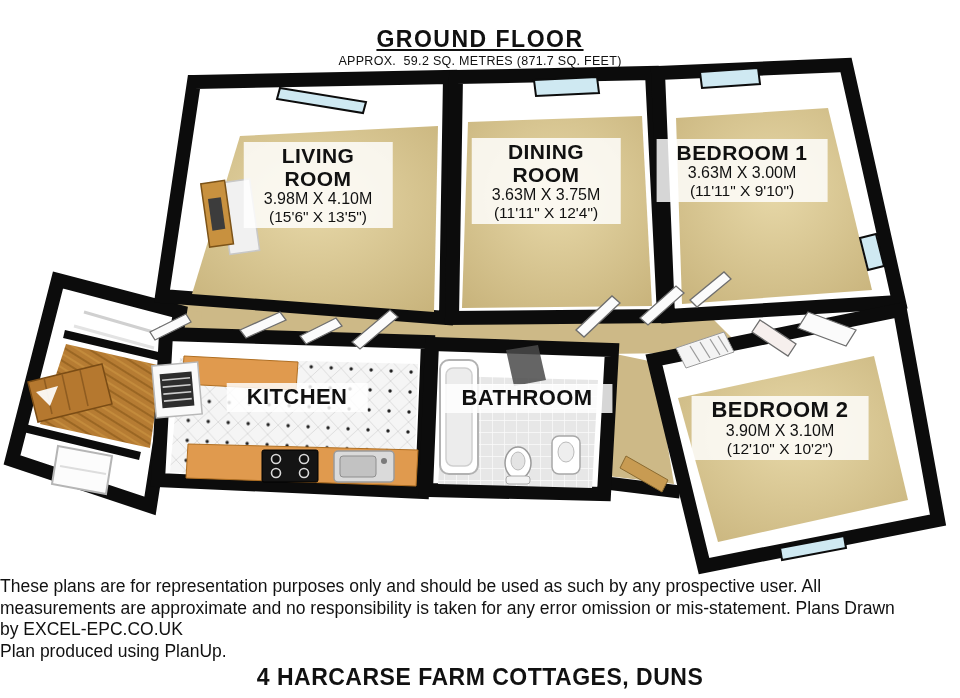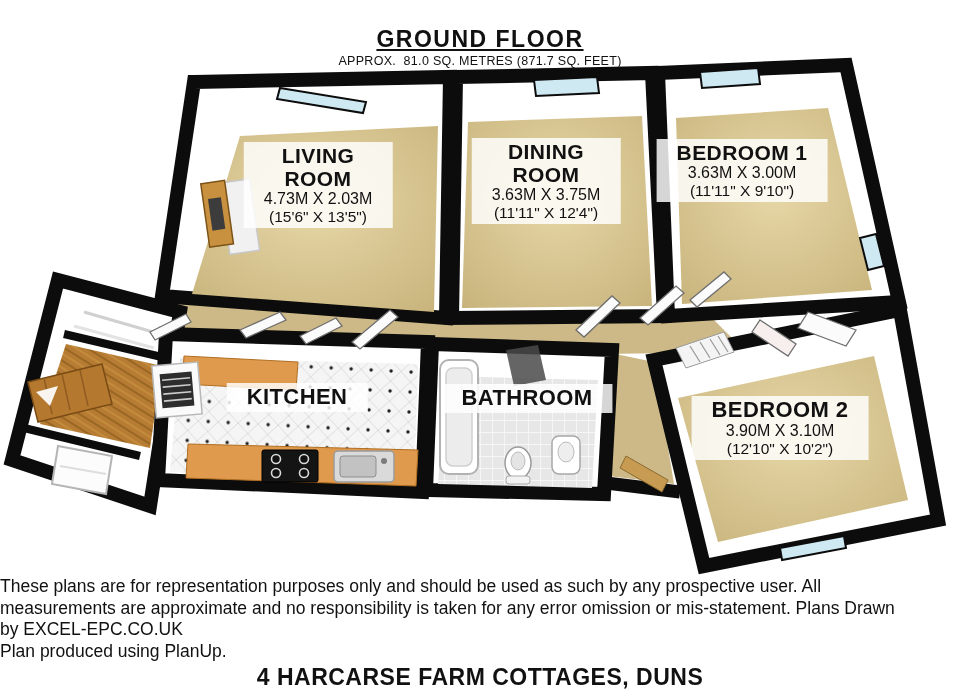--- a/index.html
+++ b/index.html
@@ -21,21 +21,21 @@
           font-size:17.5px;line-height:21.5px;}
   .address{position:absolute;top:664px;left:0;width:100%;text-align:center;
            font-size:23px;font-weight:bold;letter-spacing:.5px;}
 </style>
 </head>
 <body>
 
 <div class="stage">
 
   <div class="hdr-title">GROUND FLOOR</div>
-  <div class="hdr-sub">APPROX.  81.0 SQ. METRES (871.7 SQ. FEET)</div>
+  <div class="hdr-sub">APPROX.  59.2 SQ. METRES (871.7 SQ. FEET)</div>
 
   <svg class="plan-svg" width="960" height="698" viewBox="0 0 960 698">
     <defs>
       <radialGradient id="gCarpet" cx="50%" cy="42%" r="78%">
         <stop offset="0%" stop-color="#e7d8a8"></stop>
         <stop offset="100%" stop-color="#c7b27a"></stop>
       </radialGradient>
       <pattern id="pKitchen" width="20" height="20" patternUnits="userSpaceOnUse" patternTransform="rotate(3)">
         <rect width="20" height="20" fill="#f5f5f5"></rect>
         <path d="M10,0 L20,10 L10,20 L0,10 Z" fill="none" stroke="#dcdcdc" stroke-width="1"></path>
@@ -174,21 +174,21 @@
       <polygon points="534,80 597,77 599,93 536,96" fill="#cfe9f2"></polygon>
       <polygon points="700,72 758,68 760,84 702,88" fill="#cfe9f2"></polygon>
       <polygon points="860,238 876,234 884,266 868,270" fill="#cfe9f2"></polygon>
       <polygon points="780,548 844,536 846,548 782,560" fill="#cfe9f2"></polygon>
     </g>
   </svg>
 
   <div class="room-label" style="left:318px;top:142px">
     <div class="rl-name">LIVING</div>
     <div class="rl-name">ROOM</div>
-    <div class="rl-dim">4.73M X 2.03M</div>
+    <div class="rl-dim">3.98M X 4.10M</div>
     <div class="rl-dim2">(15'6" X 13'5")</div>
   </div>
 
   <div class="room-label" style="left:546px;top:138px">
     <div class="rl-name">DINING</div>
     <div class="rl-name">ROOM</div>
     <div class="rl-dim">3.63M X 3.75M</div>
     <div class="rl-dim2">(11'11" X 12'4")</div>
   </div>
 

